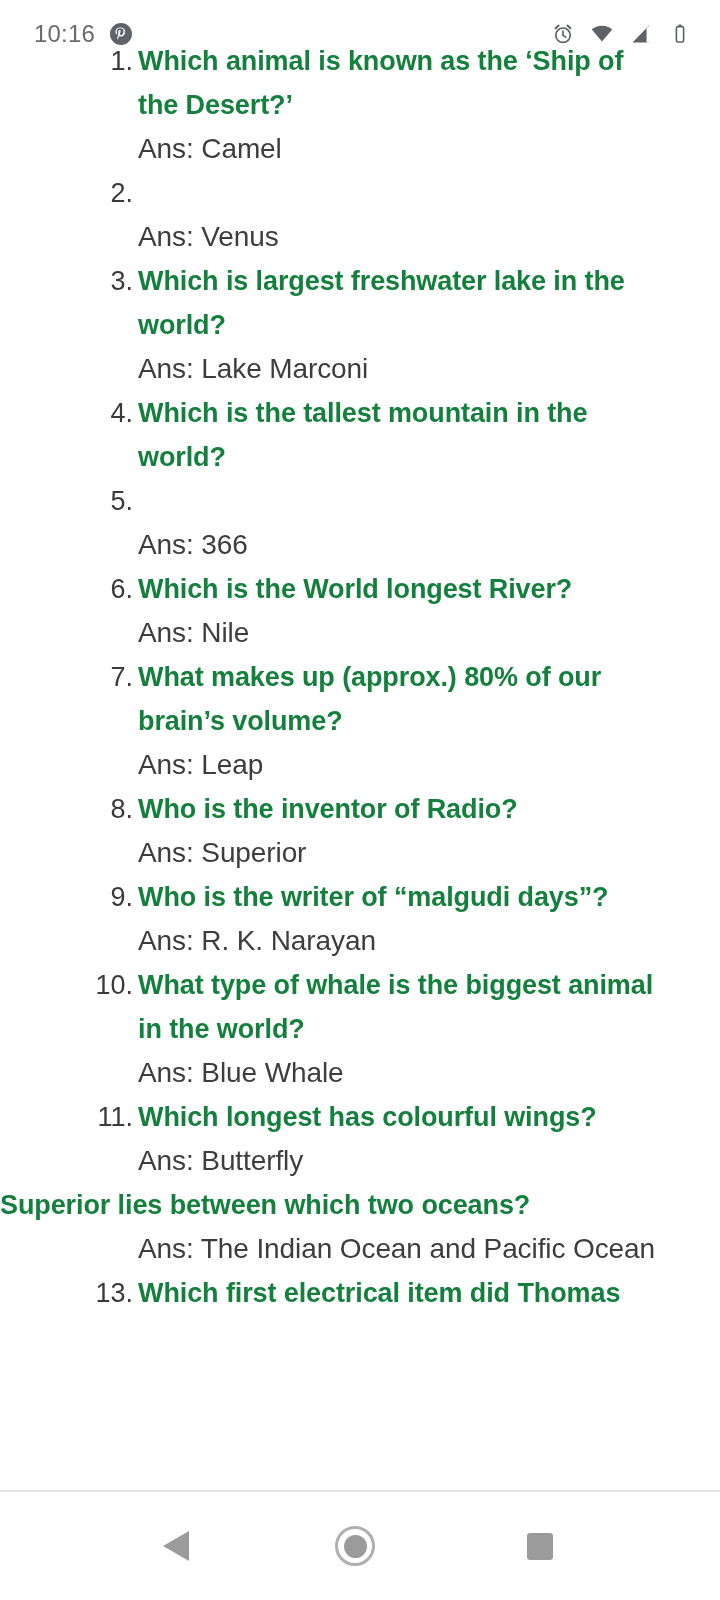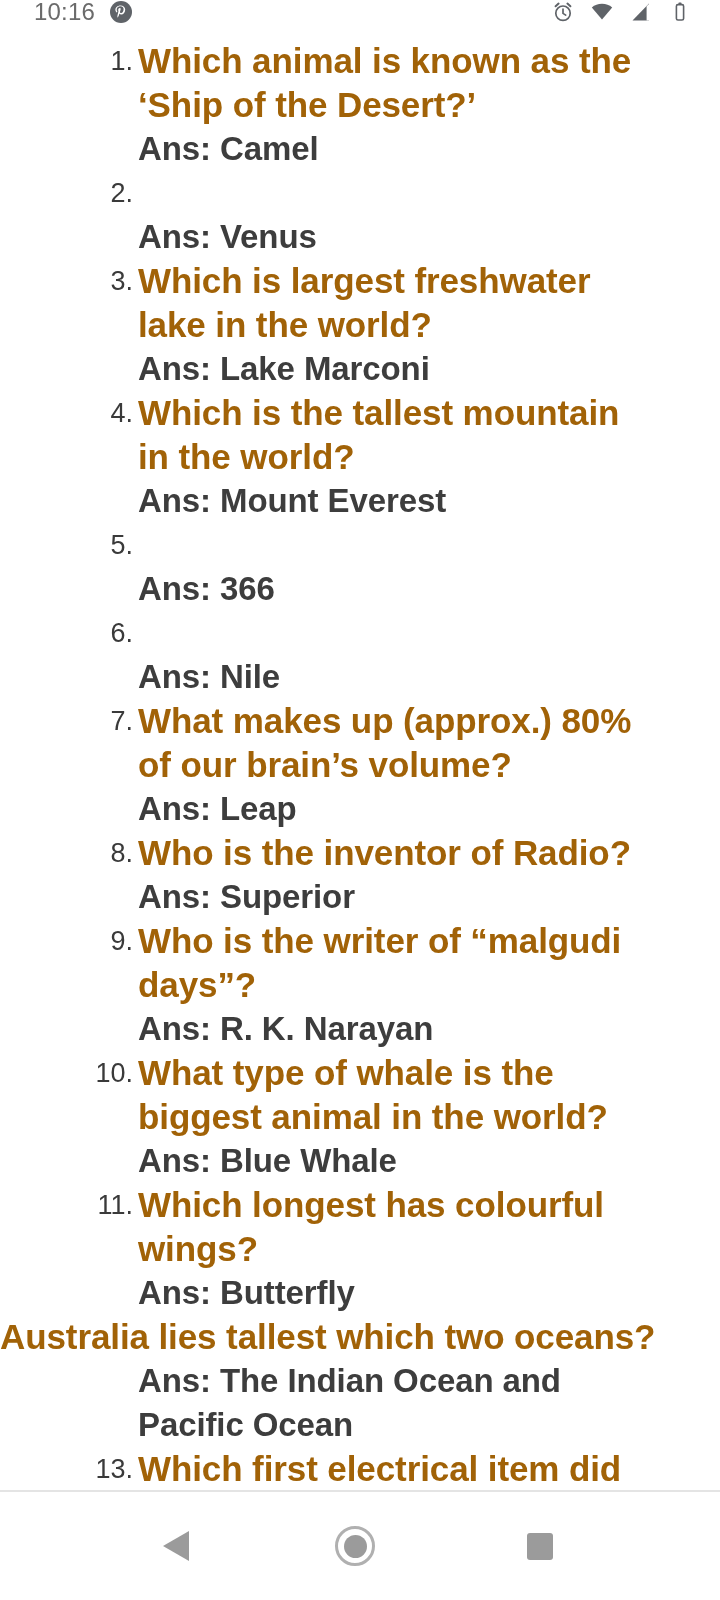--- a/index.html
+++ b/index.html
@@ -21,21 +21,21 @@
 
   
   #status-bar {
     position: absolute;
     top: 0; left: 0;
     width: 720px;
     height: 46px;
     background: #ffffff;
     z-index: 30;
     display: flex;
-    align-items: flex-start;
+    align-items: flex-end;
     padding: 0 28px 0 34px;
   }
   #status-left { display: flex; align-items: center; gap: 14px; }
   #clock {
     font-size: 24px;
     color: #6b6b6b;
     letter-spacing: .2px;
     line-height: 1;
     font-family: "Liberation Sans", sans-serif;
   }
@@ -76,31 +76,31 @@
     line-height: 44px;
     color: #3a3a3a;
     font-weight: 400;
     font-family: "Liberation Sans", sans-serif;
   }
   .qbody {
     flex: 1 1 auto;
     padding-right: 62px;
   }
   .qtext {
-    font-size: 35px;
+    font-size: 27px;
     line-height: 44px;
     font-weight: bold;
-    color: #a16207;
+    color: #15803d;
     letter-spacing: -0.1px;
     font-family: "Liberation Sans", sans-serif;
   }
   .ans {
-    font-size: 33px;
+    font-size: 28px;
     line-height: 44px;
-    font-weight: 700;
+    font-weight: 400;
     color: #3d3d3d;
     letter-spacing: -0.1px;
     padding-left: 138px;
     padding-right: 62px;
     font-family: "Liberation Sans", sans-serif;
   }
 
   
   #nav-divider {
     position: absolute;
@@ -190,31 +190,33 @@
           </div>
           <div class="ans">Ans: Lake Marconi</div>
         </div>
         <div class="qitem">
           <div class="qline">
             <div class="qnum">4.</div>
             <div class="qbody">
               <div class="qtext">Which is the tallest mountain in the world?</div>
             </div>
           </div>
-          <div class="ans">Ans: Mount Everest</div>
         </div>
         <div class="qitem">
           <div class="qline">
             <div class="qnum">5.</div>
           </div>
           <div class="ans">Ans: 366</div>
         </div>
         <div class="qitem">
           <div class="qline">
             <div class="qnum">6.</div>
+            <div class="qbody">
+              <div class="qtext">Which is the World longest River?</div>
+            </div>
           </div>
           <div class="ans">Ans: Nile</div>
         </div>
         <div class="qitem">
           <div class="qline">
             <div class="qnum">7.</div>
             <div class="qbody">
               <div class="qtext">What makes up (approx.) 80% of our brain’s volume?</div>
             </div>
           </div>
@@ -252,21 +254,21 @@
             <div class="qnum">11.</div>
             <div class="qbody">
               <div class="qtext">Which longest has colourful wings?</div>
             </div>
           </div>
           <div class="ans">Ans: Butterfly</div>
         </div>
         <div class="qitem">
           <div class="qline">
             <div class="qbody">
-              <div class="qtext">Australia lies tallest which two oceans?</div>
+              <div class="qtext">Superior lies between which two oceans?</div>
             </div>
           </div>
           <div class="ans">Ans: The Indian Ocean and Pacific Ocean</div>
         </div>
         <div class="qitem">
           <div class="qline">
             <div class="qnum">13.</div>
             <div class="qbody">
               <div class="qtext">Which first electrical item did Thomas</div>
             </div>

